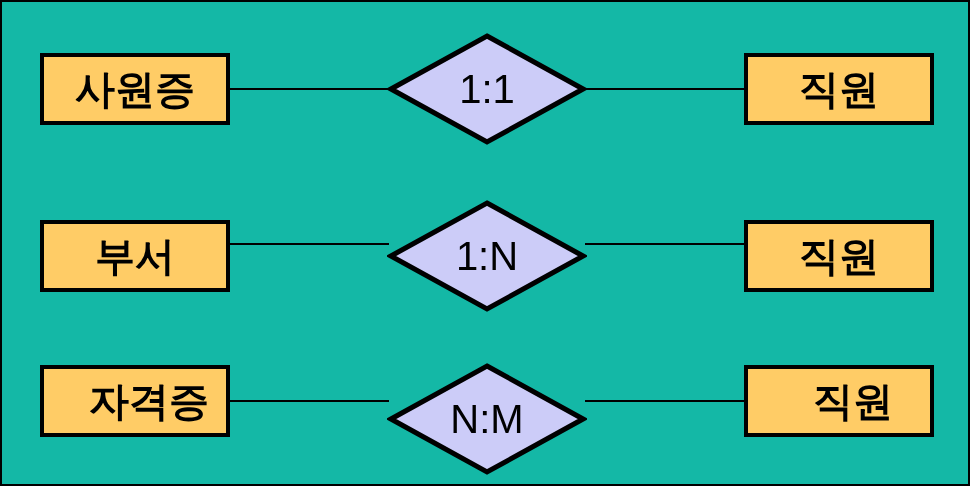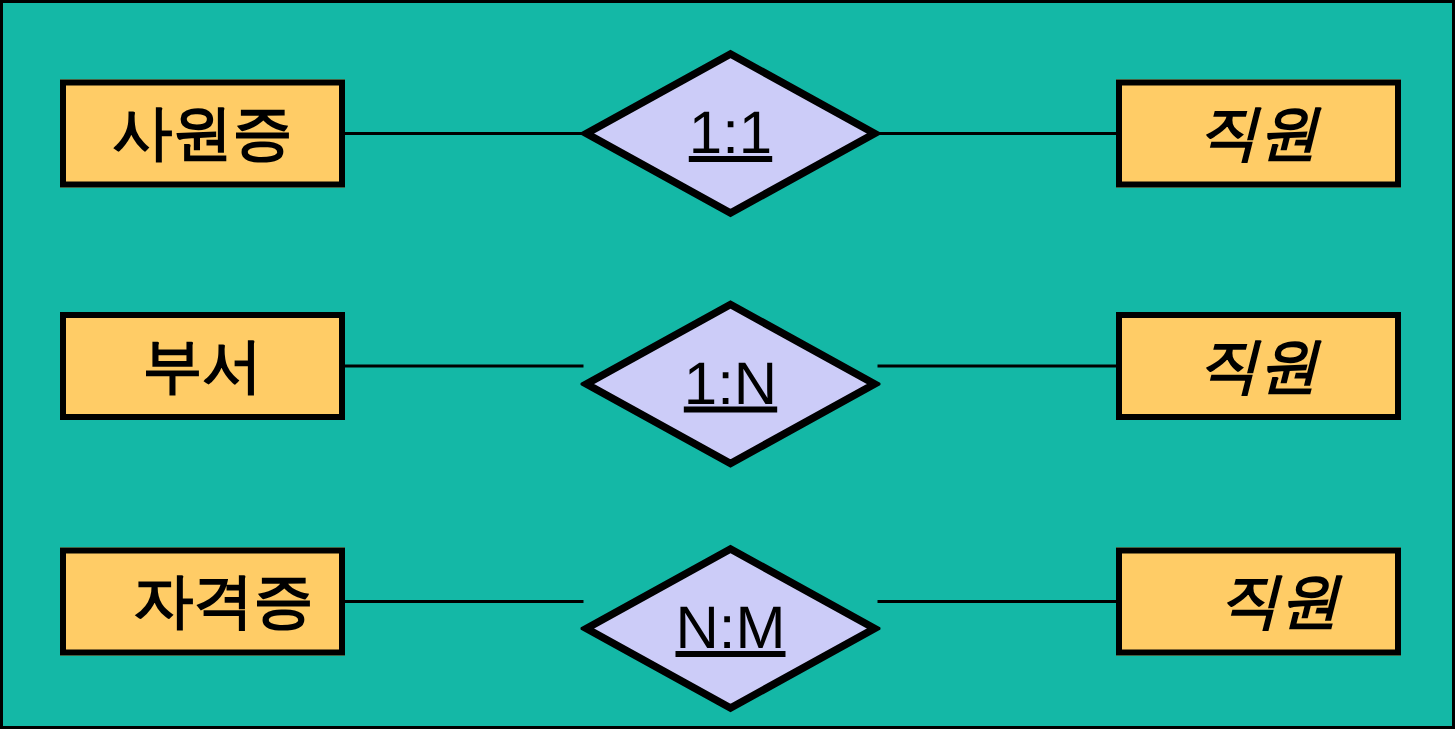--- a/index.html
+++ b/index.html
@@ -26,23 +26,23 @@
     background: #FFCC66;
     display: flex;
     align-items: center;
     justify-content: center;
     font-size: 40px;
     font-weight: bold;
     color: #000000;
     line-height: 1;
   }
   .entity-left  { left: 38px;  }
-  .entity-right { left: 742px; font-style: italic; }
+  .entity-right { left: 742px; }
   .row1 .entity-box { top: 51px;  }
-  .row2 .entity-box { top: 206px; }
+  .row2 .entity-box { top: 218px; }
   .row3 .entity-box { top: 363px; padding-left: 28px; }
 
   .connector {
     position: absolute;
     height: 2px;
     width: 159px;
     background: #000000;
   }
   .connector-left  { left: 228px; }
   .connector-right { left: 583px; }
@@ -72,21 +72,20 @@
     left: 0; top: 0;
     width: 200px;
     height: 114px;
     display: flex;
     align-items: center;
     justify-content: center;
     font-size: 40px;
     font-weight: normal;
     color: #000000;
     line-height: 1;
-    text-decoration: underline;
   }
 </style>
 </head>
 <body>
 
 <div class="canvas">
 
   <div class="row1">
     <div class="entity-box entity-left">
       <span>사원증</span>

